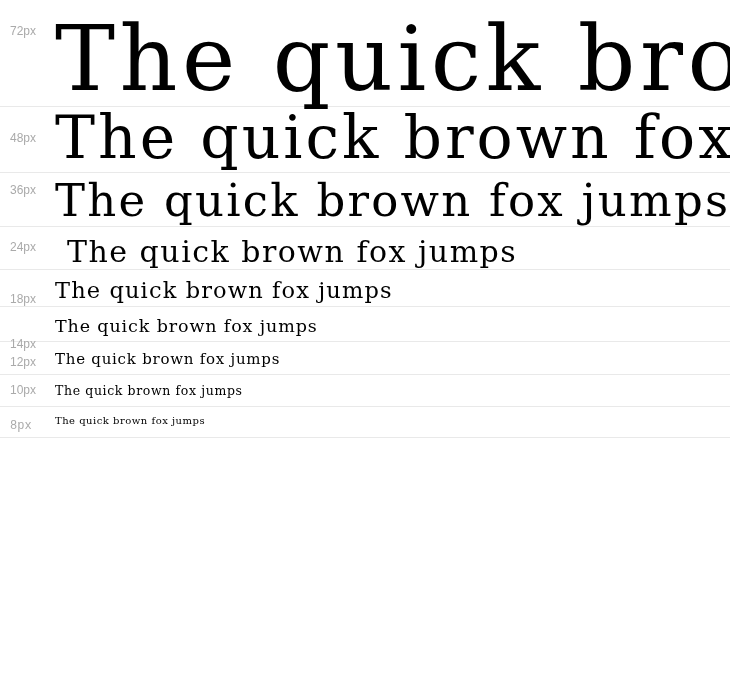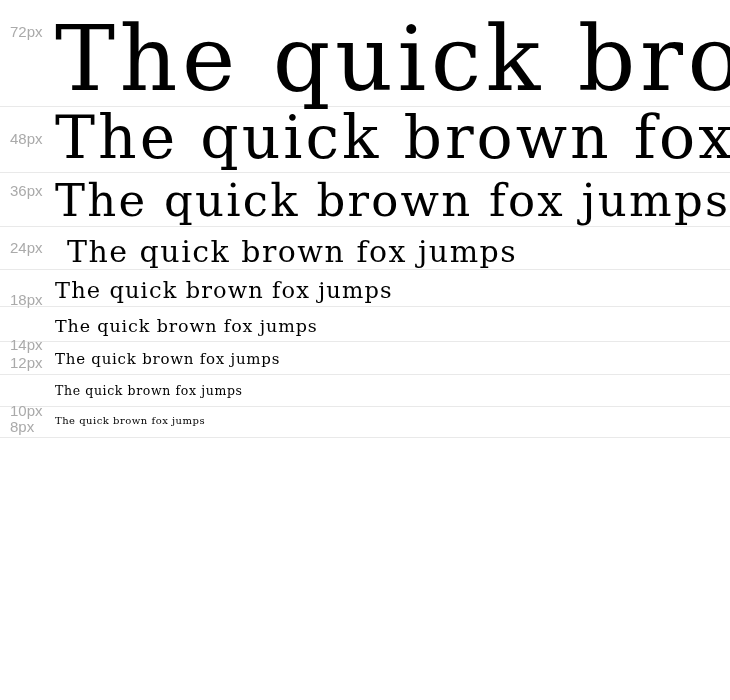--- a/index.html
+++ b/index.html
@@ -16,21 +16,21 @@
   .spec-row {
     position: relative;
     width: 730px;
     border-bottom: 1px solid #e9e9e9;
     overflow: visible;
   }
   .size-label {
     position: absolute;
     left: 10px;
     font-family: "Liberation Sans", sans-serif;
-    font-size: 15px;
+    font-size: 12px;
     line-height: 11px;
     color: #aaaaaa;
     white-space: nowrap;
   }
   .sample {
     display: block;
     margin-left: 55px;
     font-family: "DejaVu Serif", "Liberation Serif", serif;
     color: #000000;
     line-height: 1;
@@ -60,25 +60,25 @@
 
   .row-14 { height: 34px; }
   .row-14 .size-label { top: 16px; margin-top: 16px; }
   .row-14 .sample { font-size: 17.5px; padding-top: 11px; }
 
   .row-12 { height: 32px; }
   .row-12 .size-label { top: 15px; }
   .row-12 .sample { font-size: 15px;   padding-top: 10px; }
 
   .row-10 { height: 31px; }
-  .row-10 .size-label { top: 30px; }
+  .row-10 .size-label { top: 10px; }
   .row-10 .sample { font-size: 12.5px; padding-top: 10px; }
 
   .row-8 { height: 30px; }
-  .row-8 .size-label { top: 14px; }
+  .row-8 .size-label { top: 14px; font-family: Liberation Mono, monospace; }
   .row-8 .sample { font-size: 10px;    padding-top: 9px; }
 </style>
 </head>
 <body>
 
 <div class="specimen-list">
 
   <div class="spec-row row-72">
     <span class="size-label">72px</span>
     <span class="sample">The quick brown fox jumps</span>

